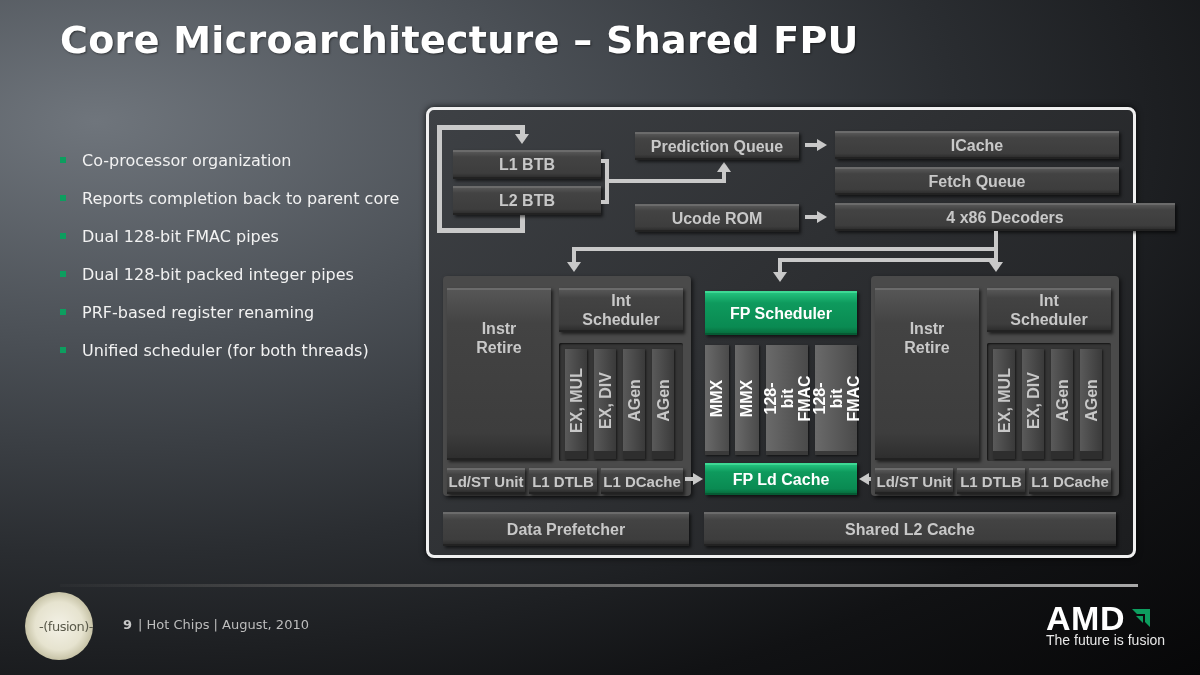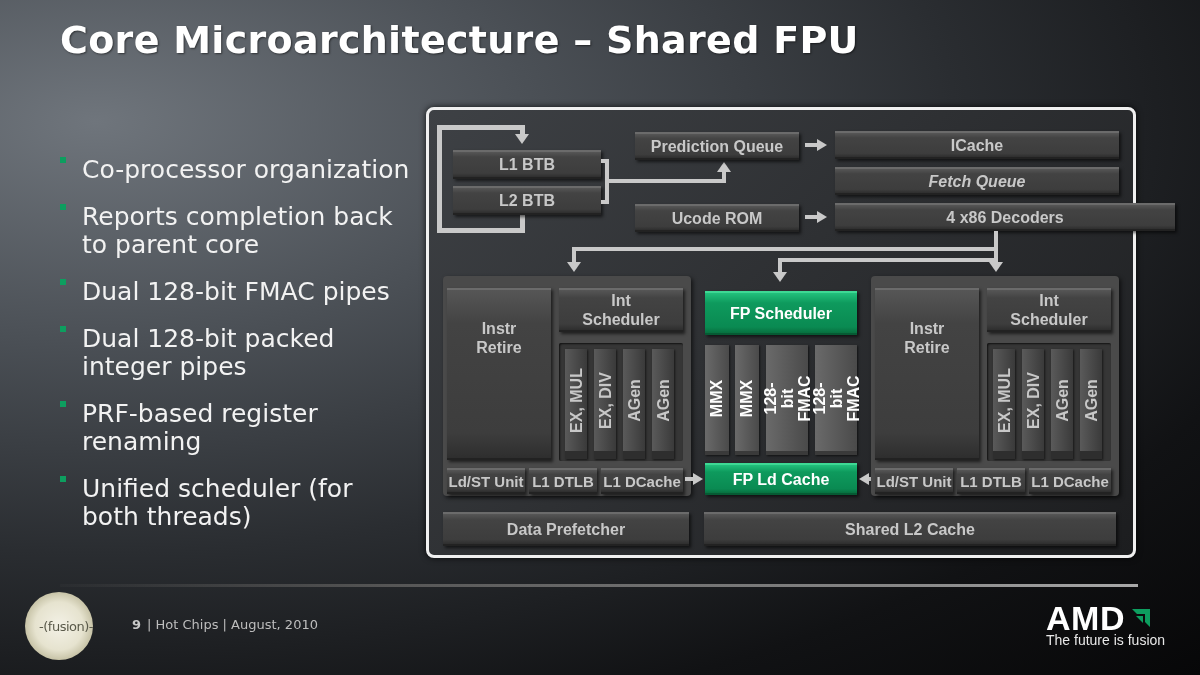--- a/index.html
+++ b/index.html
@@ -16,21 +16,21 @@
     font-family: "DejaVu Sans", sans-serif; font-weight: bold;
     font-size: 38px; letter-spacing: 0.3px; color: #fff;
     text-shadow: 1px 1px 2px rgba(0,0,0,0.5);
     white-space: nowrap;
   }
   #bullets { left: 60px; top: 147px; width: 350px; }
   .bullet { display: flex; align-items: flex-start; margin-bottom: 10px; }
   .bullet-marker {
     width: 6px; height: 6px; background: #0d9e5f; margin-top: 10px; margin-right: 16px; flex: none;
   }
-  .bullet-text { font-size: 25px; line-height: 28px; color: #f2f2f2; margin-top: 9px; }
+  .bullet-text { font-size: 16px; line-height: 28px; color: #f2f2f2; }
 
   
   #diagram {
     left: 426px; top: 107px; width: 710px; height: 451px;
     border: 3px solid #f0f0f0; border-radius: 8px;
     background: linear-gradient(135deg, #3e4145 0%, #2e3033 45%, #1c1d1f 100%);
     box-shadow: 0 0 6px rgba(0,0,0,0.8);
   }
   .blk {
     position: absolute;
@@ -94,21 +94,21 @@
   #footer-rule {
     left: 60px; top: 584px; width: 1078px; height: 3px;
     background: linear-gradient(90deg, rgba(80,80,80,0.1), #555 30%, #8a8a8a 80%, #a9a9a9);
   }
   #fusion-logo {
     left: 25px; top: 592px; width: 68px; height: 68px; border-radius: 50%;
     background: radial-gradient(circle, #f3f1e6 0%, #e6e3cf 50%, #c8c4a8 70%, rgba(120,118,100,0.4) 85%, rgba(0,0,0,0) 100%);
     display: flex; align-items: center; justify-content: flex-end;
   }
   #fusion-text { color: #5a5a4a; font-size: 13px; font-family: "DejaVu Sans", sans-serif; letter-spacing: -0.5px; }
-  #footer-text { left: 132px; top: 617px; font-size: 13px; color: #bdbdbd; white-space: nowrap; }
+  #footer-text { left: 123px; top: 617px; font-size: 13px; color: #bdbdbd; white-space: nowrap; }
   #footer-page { font-weight: bold; color: #c8c8c8; margin-right: 6px; }
   #amd-logo { left: 1046px; top: 606px; }
   #amd-word { font-family: "Liberation Sans", sans-serif; font-weight: bold; font-size: 34px; color: #fff; letter-spacing: 0.5px; display: inline-block; vertical-align: top; line-height: 24px; }
   #amd-arrow { display: inline-block; width: 18px; height: 18px; margin-left: 2px; margin-top: 3px; vertical-align: top; }
   #amd-tag { font-family: "Liberation Sans", sans-serif; font-size: 14px; color: #e8e8e8; margin-top: 2px; white-space: nowrap; }
 </style>
 </head>
 <body>
 
 <div id="title" class="abs">Core Microarchitecture – Shared FPU</div>
@@ -161,21 +161,21 @@
 
   <div class="blk" style="left:206px; top:22px; width:164px; height:28px;">Prediction Queue</div>
   <div class="blk" style="left:206px; top:94px; width:164px; height:28px;">Ucode ROM</div>
 
   <div class="line" style="left:376px; top:33px; width:14px; height:4px;"></div>
   <div class="arrow-right" style="left:388px; top:29px;"></div>
   <div class="line" style="left:376px; top:105px; width:14px; height:4px;"></div>
   <div class="arrow-right" style="left:388px; top:101px;"></div>
 
   <div class="blk" style="left:406px; top:21px; width:284px; height:28px;">ICache</div>
-  <div class="blk" style="left:406px; top:57px; width:284px; height:28px;font-style:italic;">Fetch Queue</div>
+  <div class="blk" style="left:406px; top:57px; width:284px; height:28px;">Fetch Queue</div>
   <div class="blk" style="left:406px; top:93px; width:340px; height:28px;">4 x86 Decoders</div>
 
   <div class="line" style="left:565px; top:121px; width:4px; height:38px;"></div>
   <div class="line" style="left:143px; top:137px; width:426px; height:4px;"></div>
   <div class="line" style="left:143px; top:137px; width:4px; height:18px;"></div>
   <div class="arrow-down" style="left:138px; top:152px;"></div>
   <div class="line" style="left:349px; top:148px; width:220px; height:4px;"></div>
   <div class="line" style="left:349px; top:148px; width:4px; height:17px;"></div>
   <div class="arrow-down" style="left:344px; top:162px;"></div>
   <div class="line" style="left:565px; top:137px; width:4px; height:19px;"></div>

